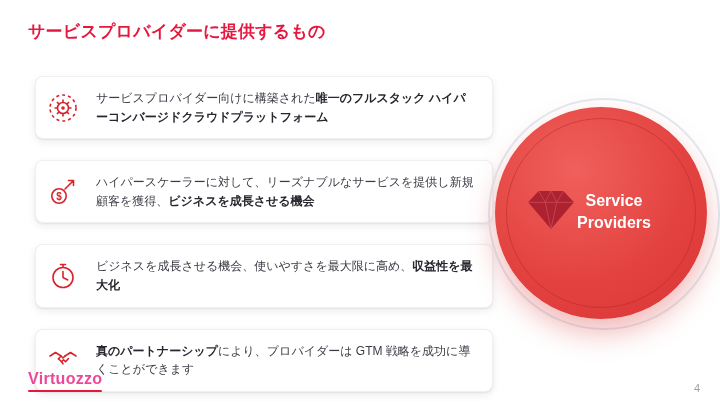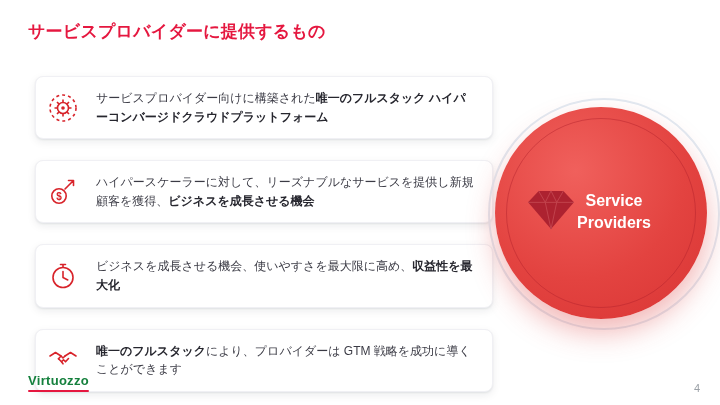--- a/index.html
+++ b/index.html
@@ -68,21 +68,21 @@
     box-sizing:border-box; padding-right:26px; padding-bottom:6px;
   }
   .circle-label {
     color:#ffffff; font-weight:700; font-size:16px; line-height:1.35;
     text-align:center; margin-top:4px;
   }
 
   
   .logo {
     position:absolute; left:28px; bottom:13px;
-    font-size:13px; font-weight:800; color:#15803d; letter-spacing:.3px;margin-top:24px;
+    font-size:16px; font-weight:800; color:#ec4899; letter-spacing:.3px;margin-top:24px;
   }
   .logo::after {
     content:""; display:block; height:2.5px; background:#e5173f;
     margin-top:2px; border-radius:1px;
   }
   .page-number {
     position:absolute; right:20px; bottom:11px;
     font-size:11px; color:#9aa0a6;
   }
 
@@ -134,21 +134,21 @@
     <div class="card">
       <div class="icon-wrap">
         <svg class="ic" width="30" height="30" viewBox="0 0 30 30" fill="none" stroke="#d8232a" stroke-width="1.6" stroke-linecap="round" stroke-linejoin="round">
           <path d="M2 11 L7.5 7.5 L13 11 L10.5 13.8"></path>
           <path d="M28 11 L22.5 7.5 L17 11"></path>
           <path d="M13 11 L15 13 L17 11"></path>
           <path d="M10.5 13.8 L13.5 16.8 L15.5 14.8 L17.5 16.8 L20.5 13.5"></path>
           <path d="M13.5 16.8 L15 18.8"></path>
         </svg>
       </div>
-      <p class="card-text"><span class="bold">唯一のフルスタック</span><span>により、プロバイダーは GTM 戦略を成功に導くことができます</span></p>
+      <p class="card-text"><span class="bold">真のパートナーシップ</span><span>により、プロバイダーは GTM 戦略を成功に導くことができます</span></p>
     </div>
 
   </div>
 
   <div class="halo"></div>
   <div class="big-circle"></div>
   <div class="circle-content">
     <span>
       <svg class="ic" width="52" height="42" viewBox="0 0 52 44">
         <path d="M13 2 L39 2 L50 14 L26 42 L2 14 Z" fill="#ad2230"></path>

